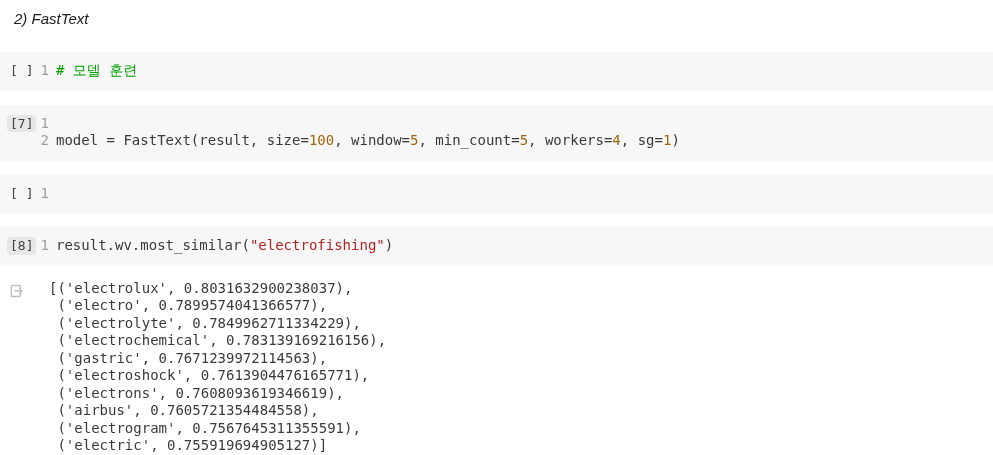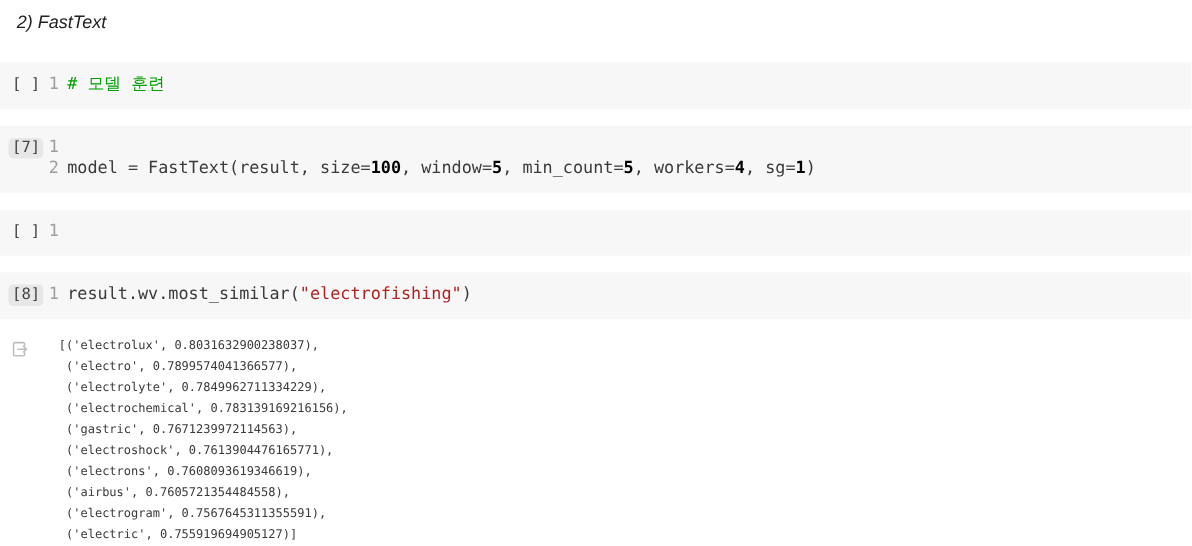--- a/index.html
+++ b/index.html
@@ -26,29 +26,29 @@
   .prompt .badge{
     display:inline-block;background:#e7e7e7;border-radius:4px;
     padding:0 3px;margin-left:-3px;
   }
   .lines{flex:1;min-width:0;}
   .code-line{display:flex;white-space:pre;}
   .ln{flex:none;width:11px;text-align:right;color:#9e9e9e;margin-right:7px;}
   .code{white-space:pre;}
   .tok-plain{color:#3a3a3a;}
   .tok-kw{color:#aa00aa;}
-  .tok-num{color:#000000;font-weight:bold;}
+  .tok-num{color:#a16207;}
   .tok-str{color:#b22222;}
   .tok-com{color:#00a000;margin-top:35px;}
   .output{display:flex;margin-top:6px;padding-left:8px;}
   .output-icon{flex:none;width:16px;height:16px;margin-top:3px;}
   .output pre{
     margin:0 0 0 25px;
     font-family:"DejaVu Sans Mono","Liberation Mono",monospace;
-    font-size:10px;line-height:17.5px;color:#3a3a3a;
+    font-size:14px;line-height:17.5px;color:#3a3a3a;
   }
 </style>
 </head>
 <body>
 
 <div>
   <div class="section-title">2) FastText</div>
 
   <div>
       <div class="cell">

